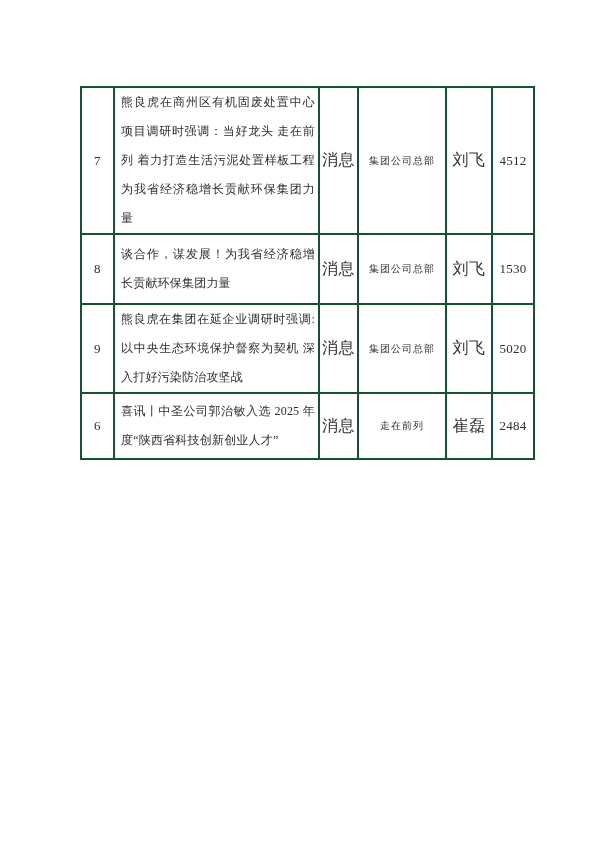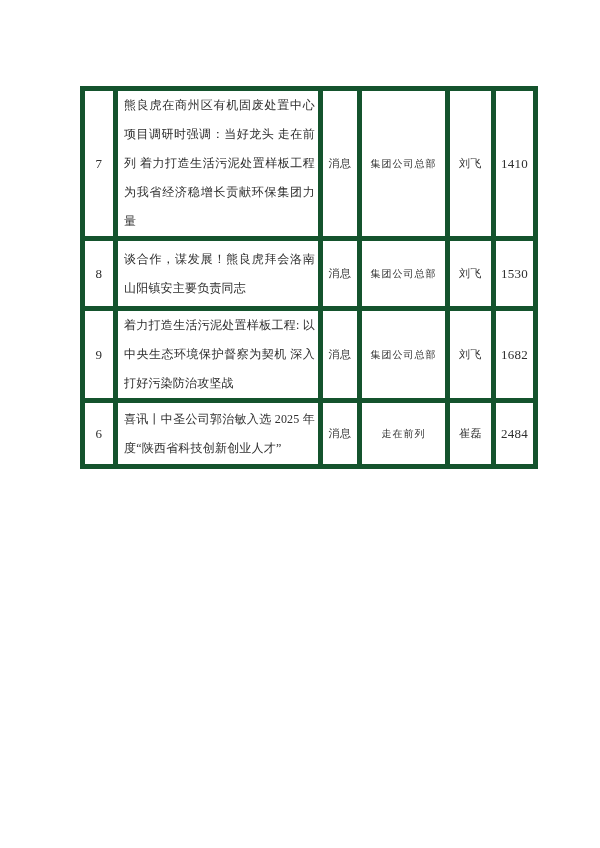--- a/index.html
+++ b/index.html
@@ -17,21 +17,21 @@
   }
   table.doc-table {
     position: absolute;
     left: 80px;
     top: 86px;
     border-collapse: collapse;
     table-layout: fixed;
     width: 453px;
   }
   .doc-table td {
-    border: 5px solid #14532d;
+    border: 2px solid #14532d;
     padding: 0;
     font-family: "Liberation Serif", "DejaVu Serif", serif;
     font-size: 13px;
     color: #2e2e2e;
     text-align: center;
     vertical-align: middle;
     overflow: hidden;
   }
   
   .doc-table tr.row-h1 { height: 132px; }
@@ -47,21 +47,21 @@
     line-height: 29px;
     letter-spacing: 0.2px;
   }
   .doc-table td.cell-index,
   .doc-table td.cell-views {
     font-size: 13px;
     letter-spacing: 0.3px;
   }
   .doc-table td.cell-type,
   .doc-table td.cell-author {
-    font-size: 11px;
+    font-size: 16px;
     letter-spacing: 0.5px;
   }
   .doc-table td.cell-dept {
     font-size: 10px;
     letter-spacing: 1px;
   }
 </style>
 </head>
 <body>
 
@@ -75,37 +75,37 @@
       <col style="width:46px">
       <col style="width:42px">
     </colgroup>
     <tbody>
       <tr class="row-h1">
         <td class="cell-index">7</td>
         <td class="cell-title">熊良虎在商州区有机固废处置中心项目调研时强调：当好龙头 走在前列 着力打造生活污泥处置样板工程 为我省经济稳增长贡献环保集团力量</td>
         <td class="cell-type">消息</td>
         <td class="cell-dept">集团公司总部</td>
         <td class="cell-author">刘飞</td>
-        <td class="cell-views">1410</td>
+        <td class="cell-views">4512</td>
       </tr>
       <tr class="row-h2">
         <td class="cell-index">8</td>
-        <td class="cell-title">谈合作，谋发展！熊良虎拜会洛南山阳镇安主要负责同志</td>
+        <td class="cell-title">谈合作，谋发展！为我省经济稳增长贡献环保集团力量</td>
         <td class="cell-type">消息</td>
         <td class="cell-dept">集团公司总部</td>
         <td class="cell-author">刘飞</td>
         <td class="cell-views">1530</td>
       </tr>
       <tr class="row-h3">
         <td class="cell-index">9</td>
-        <td class="cell-title">着力打造生活污泥处置样板工程: 以中央生态环境保护督察为契机 深入打好污染防治攻坚战</td>
+        <td class="cell-title">熊良虎在集团在延企业调研时强调: 以中央生态环境保护督察为契机 深入打好污染防治攻坚战</td>
         <td class="cell-type">消息</td>
         <td class="cell-dept">集团公司总部</td>
         <td class="cell-author">刘飞</td>
-        <td class="cell-views">1682</td>
+        <td class="cell-views">5020</td>
       </tr>
       <tr class="row-h4">
         <td class="cell-index">6</td>
         <td class="cell-title">喜讯丨中圣公司郭治敏入选 2025 年度“陕西省科技创新创业人才”</td>
         <td class="cell-type">消息</td>
         <td class="cell-dept">走在前列</td>
         <td class="cell-author">崔磊</td>
         <td class="cell-views">2484</td>
       </tr>
     </tbody>

